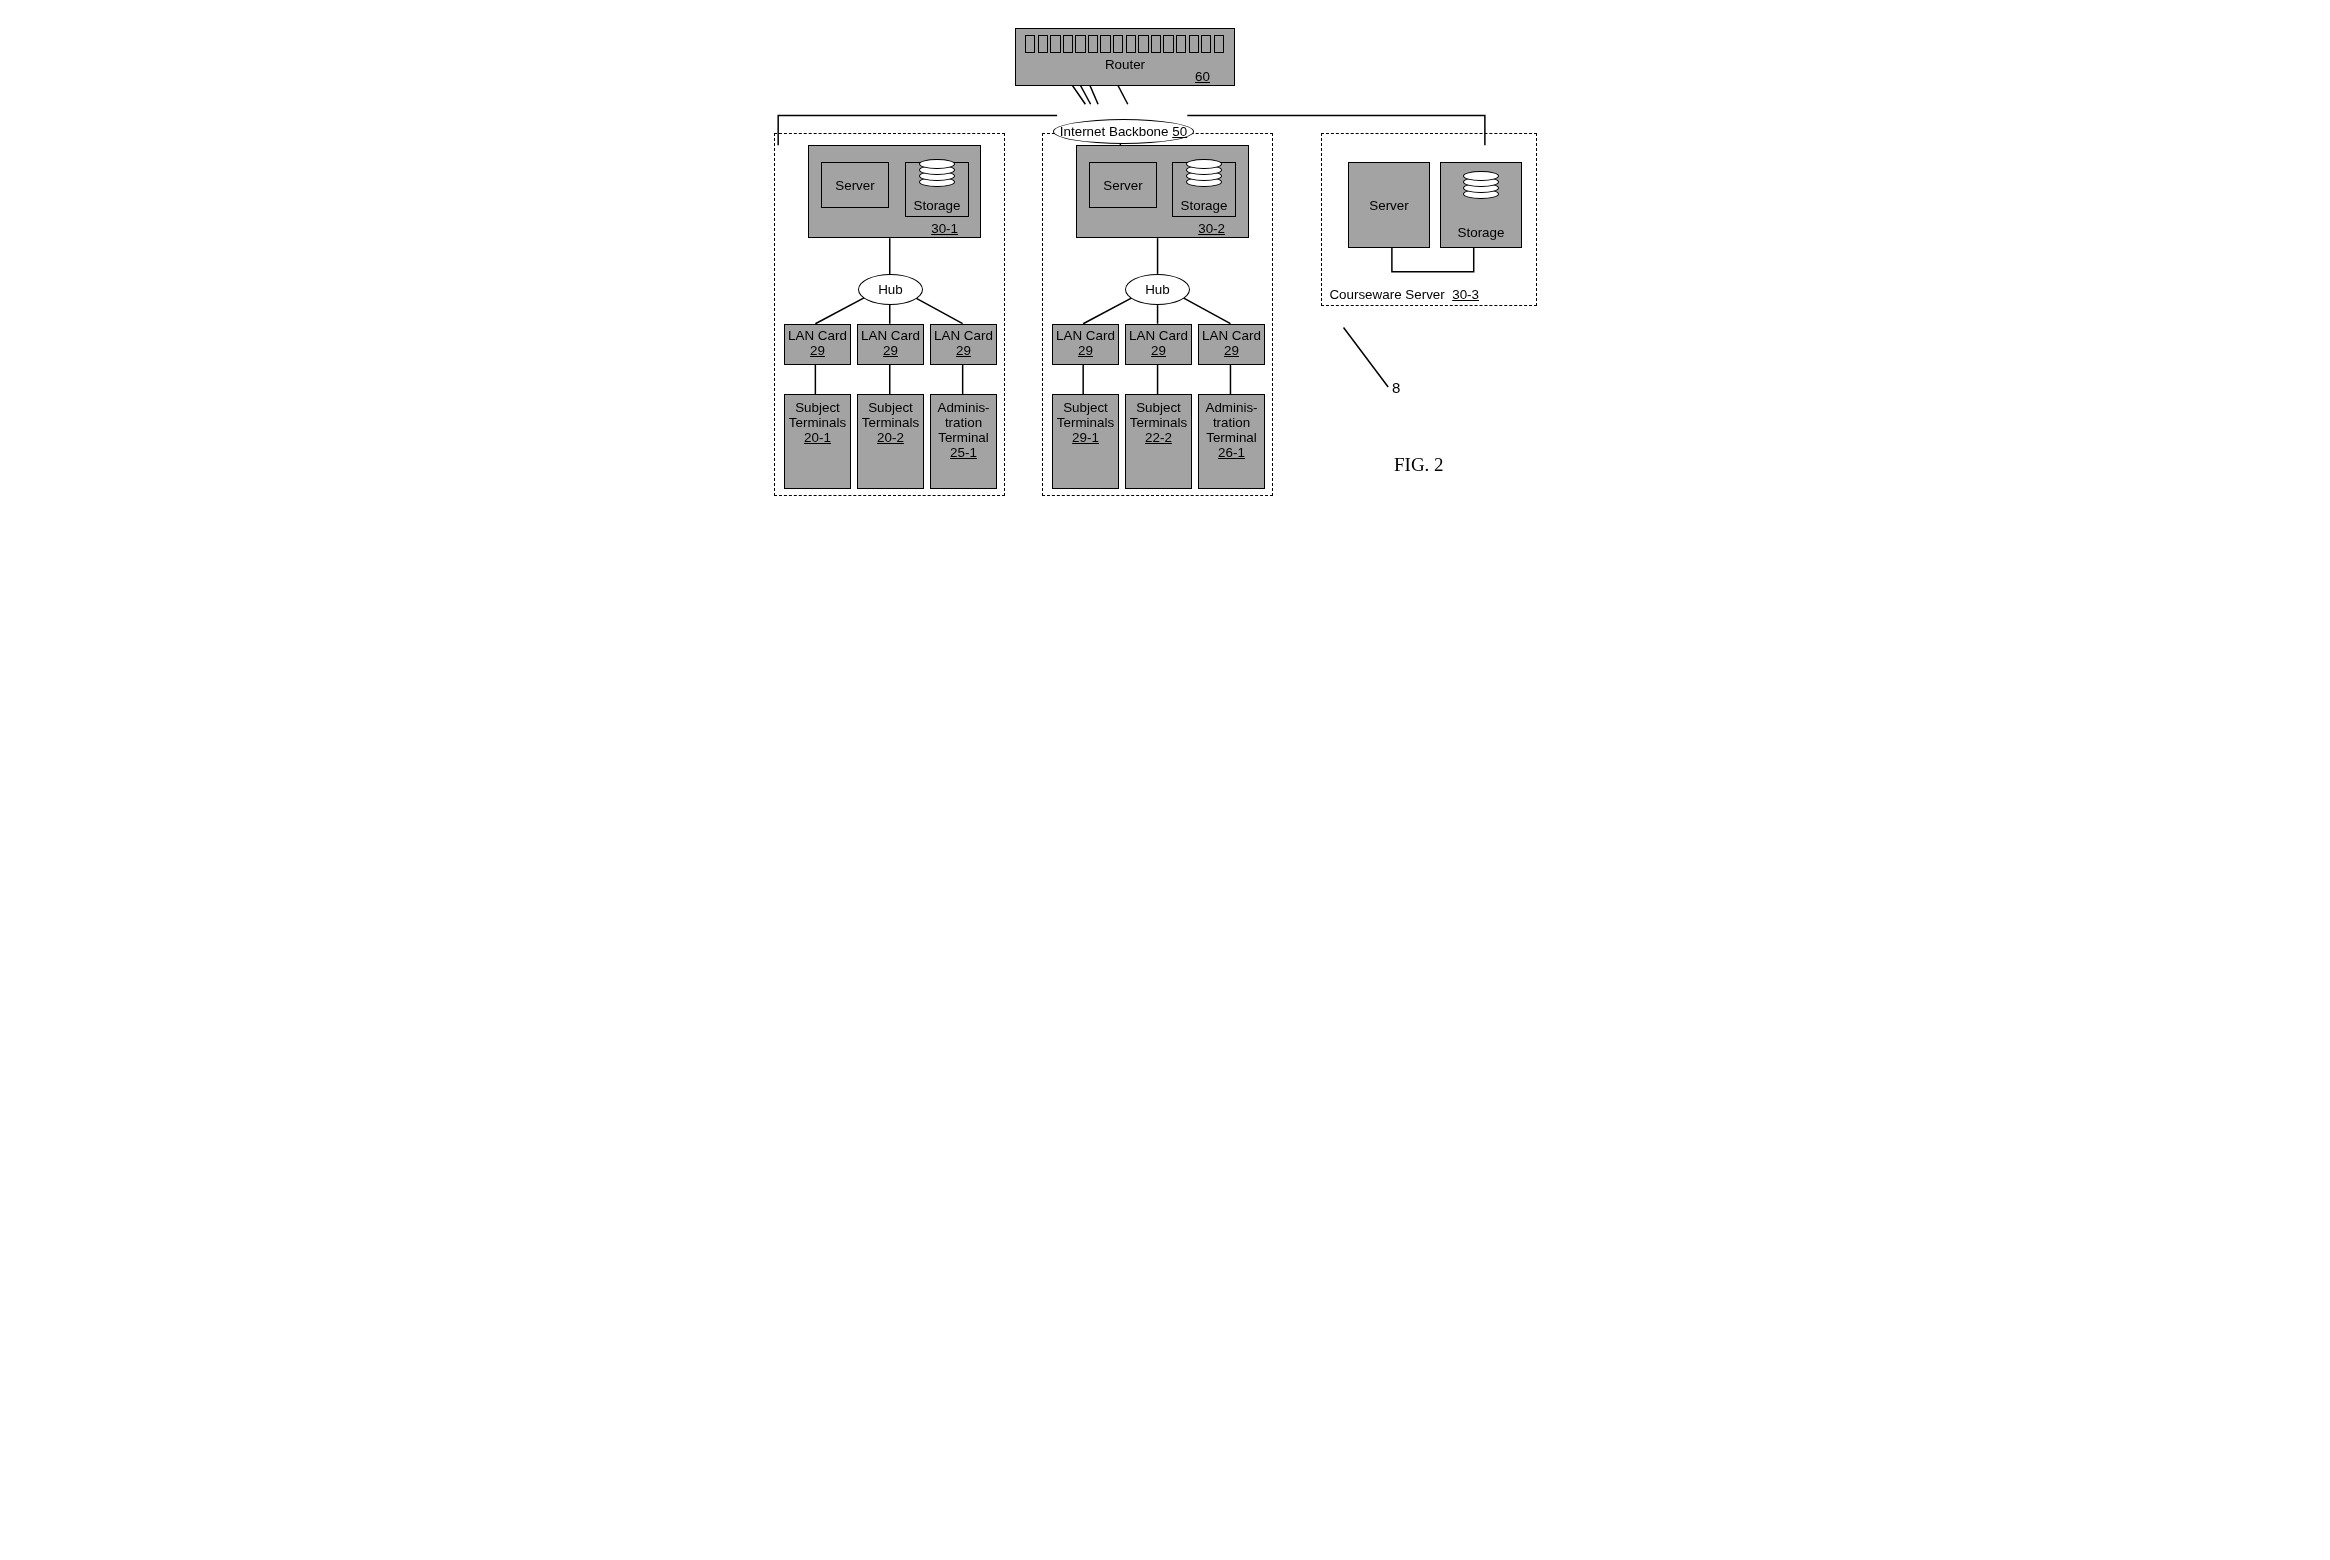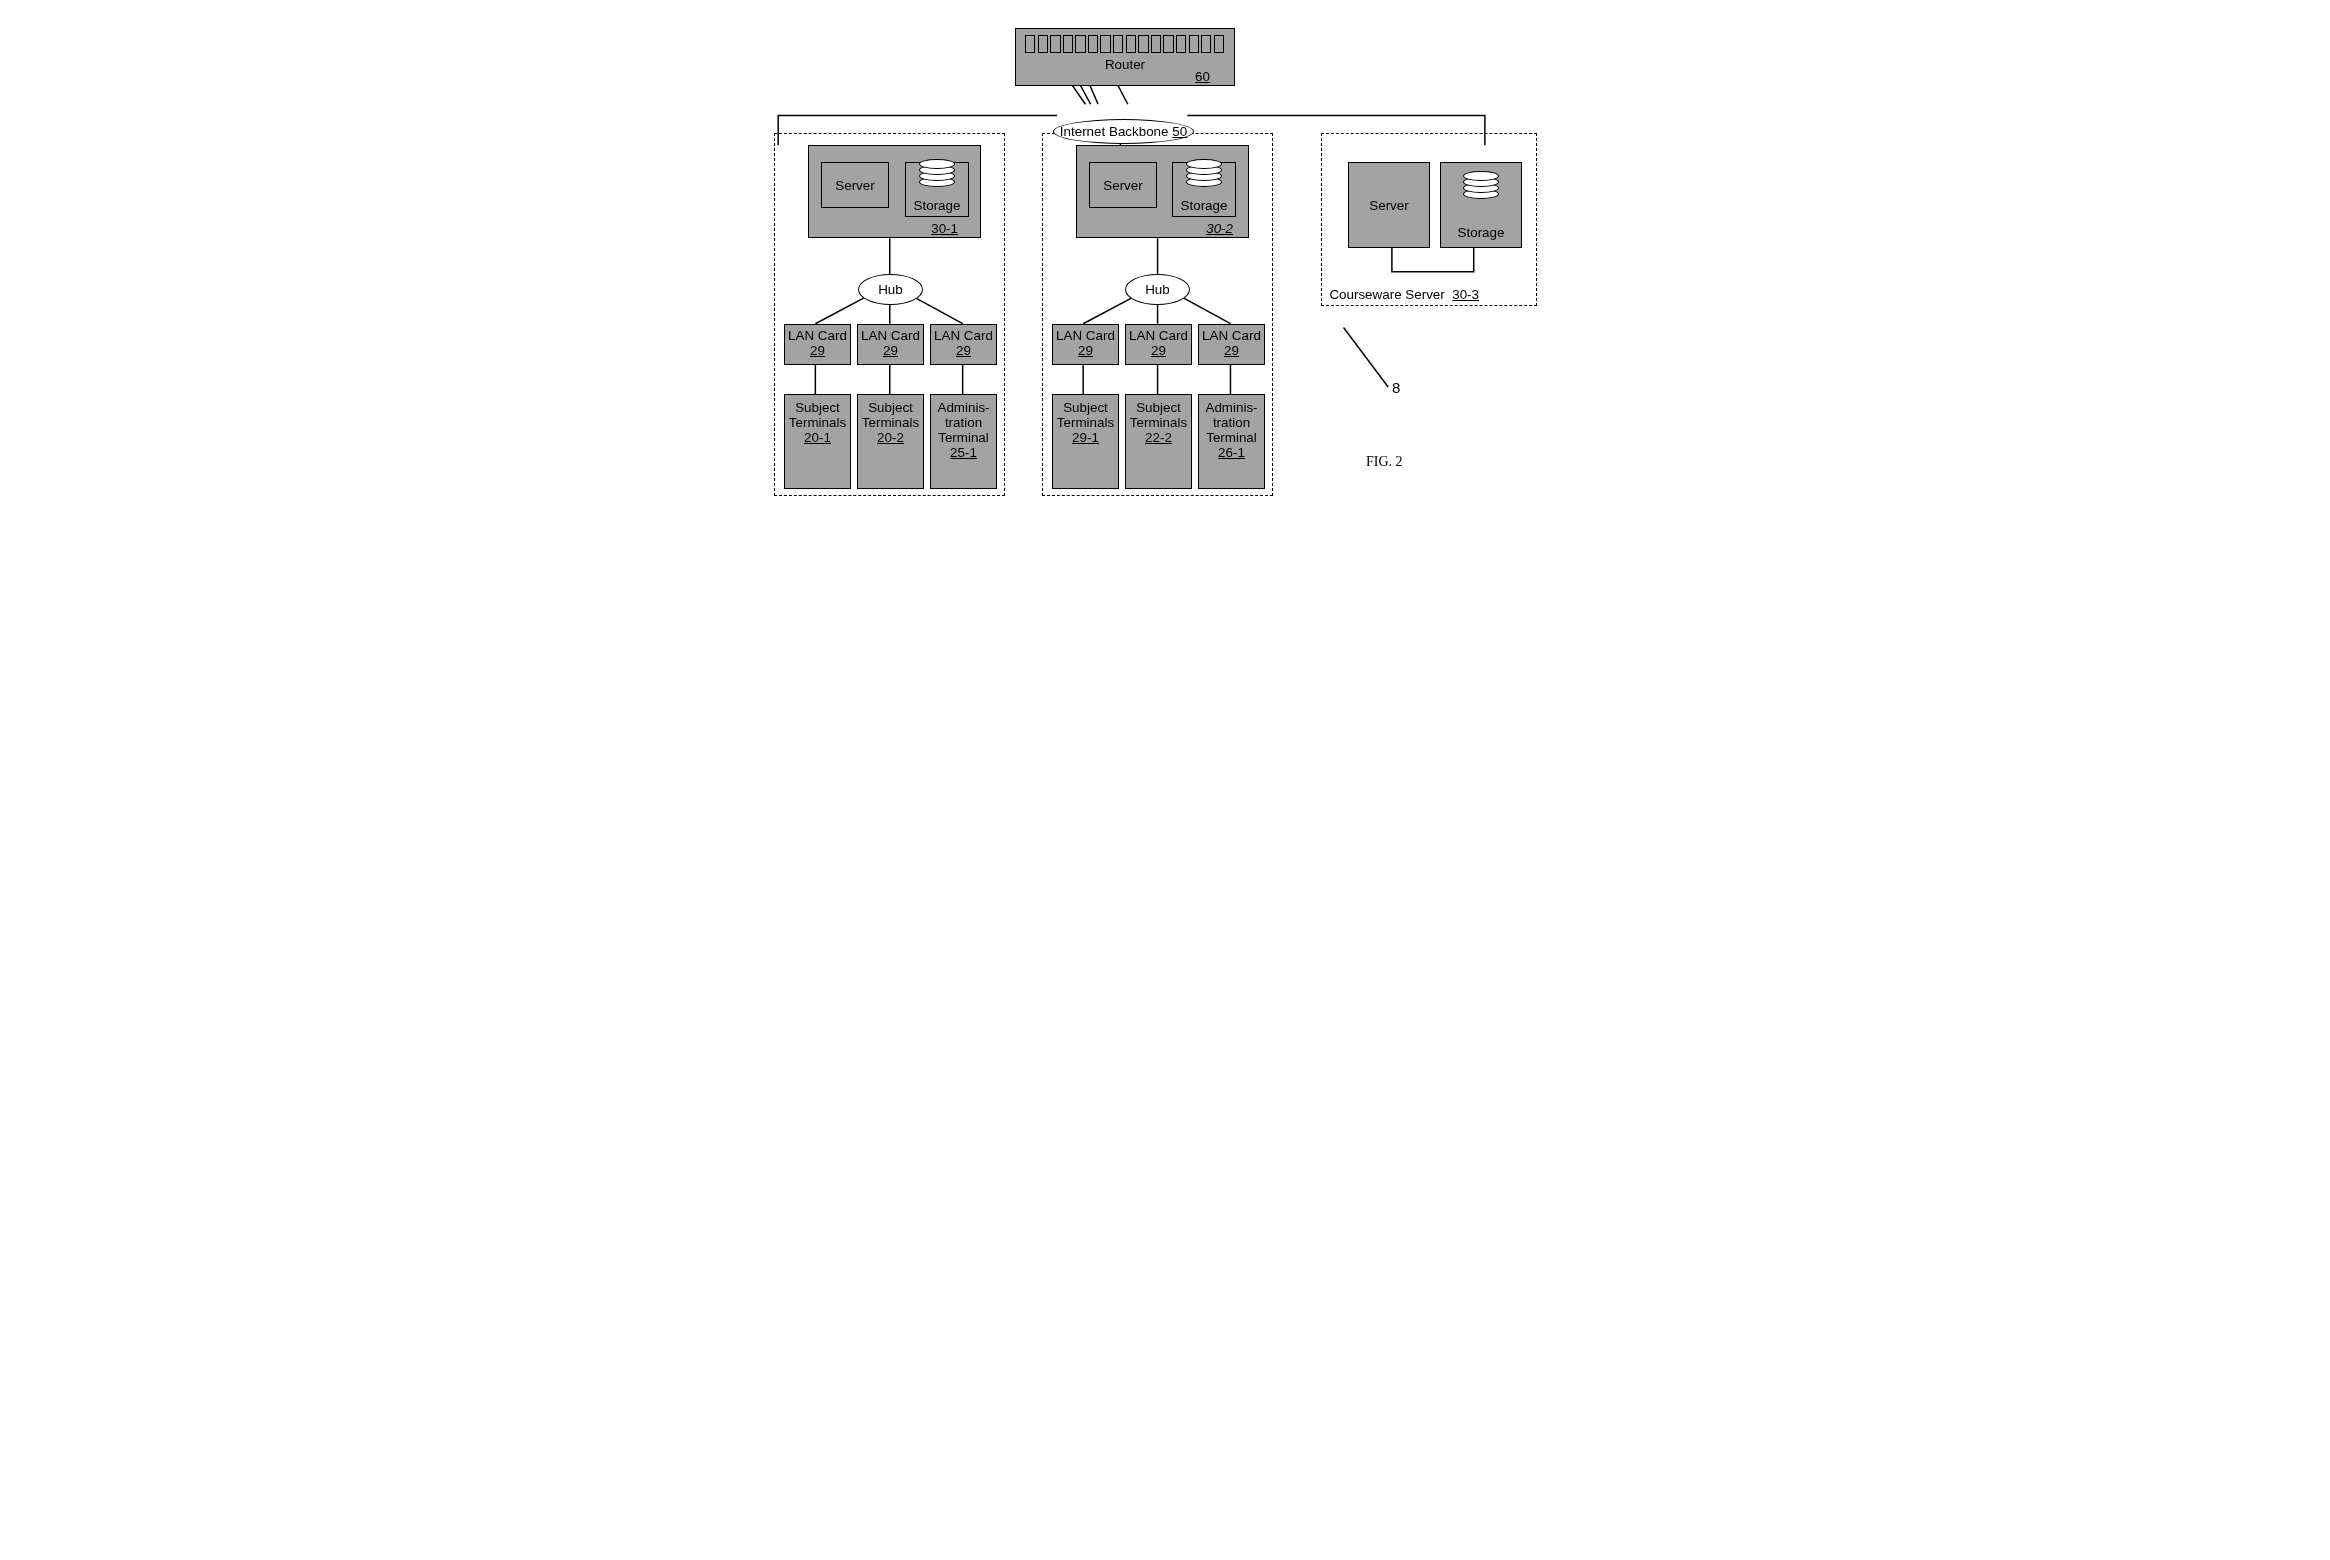--- a/index.html
+++ b/index.html
@@ -70,22 +70,23 @@
     position: absolute;
     width: 36px;
     height: 10.4px;
     border: 1.5px solid black;
     border-radius: 50%;
     background: white;
     box-sizing: border-box;
   }
   .fig-label {
     position: absolute;
-    font-size: 14px;
+    font-size: 19px;
     font-family: "Times New Roman", serif;
+    margin-left: 28px;
   }
   .z1 { z-index: 1; }
 </style>
 </head>
 <body>
 
 <div class="canvas">
 
   <svg class="connector" viewBox="0 0 1180 820">
 
@@ -196,21 +197,21 @@
     <div class="label underline">20-2</div>
   </div>
   <div class="box z1" style="left:204px; top:379px; width:67px; height:95px; padding-top:4.5px;">
     <div class="label">Adminis-tration Terminal</div>
     <div class="label underline">25-1</div>
   </div>
 
   <div class="dashed-group" style="left:316px; top:118px; width:231px; height:363px;"></div>
 
   <div class="box z1" style="left:350px; top:130px; width:173px; height:93px;">
-    <div class="label underline" style="position:absolute; right:15px; bottom:1.5px;font-style:italic;">30-2</div>
+    <div class="label underline" style="position:absolute; right:23px; bottom:1.5px;">30-2</div>
   </div>
   <div class="box z1" style="left:363px; top:147px; width:68px; height:46px; display:flex; align-items:center; justify-content:center;">
     <span class="label">Server</span>
   </div>
   <div class="box z1" style="left:446px; top:147px; width:64px; height:55px; display:flex; align-items:flex-end; justify-content:center; padding-bottom:3px;">
     <span class="label">Storage</span>
   </div>
   <div class="storage-stack z1" style="left:460px; top:144px;">
     <div class="disk" style="top:18px;"></div>
       <div class="disk" style="top:12px;"></div>

